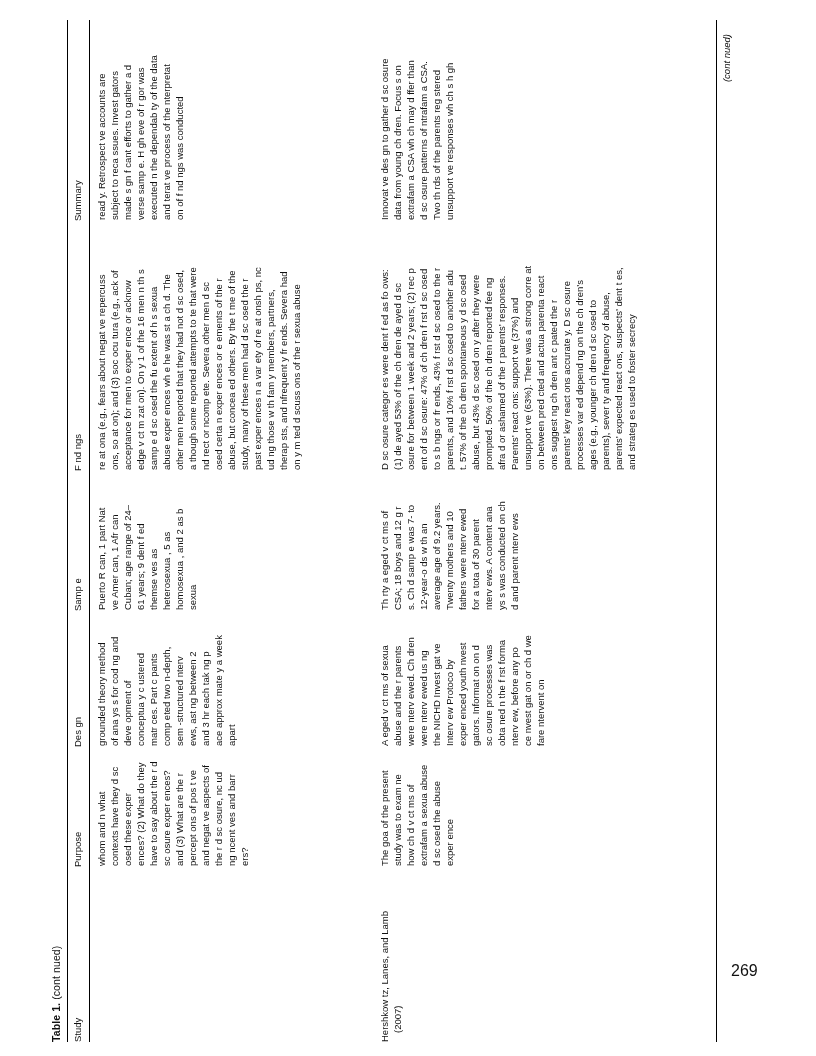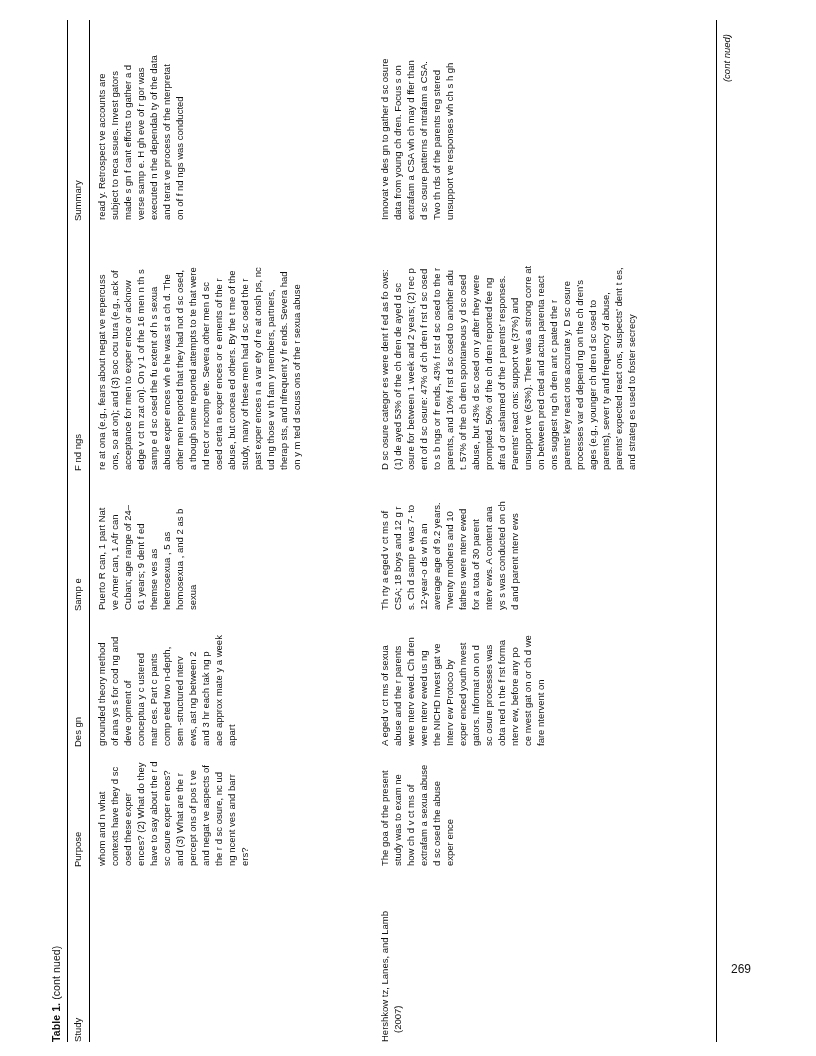--- a/index.html
+++ b/index.html
@@ -66,21 +66,21 @@
     text-align: right;
     font-style: italic;
     font-size: 9.5px;
     margin-top: 4px;
     padding-right: 14px;
   }
   .page-num {
     position: absolute;
     left: 731px;
     top: 962px;
-    font-size: 12px;
+    font-size: 16px;
     color: #111;
   }
 </style>
 </head>
 <body>
 
 <div class="sheet">
 
   <div class="rot">
 

